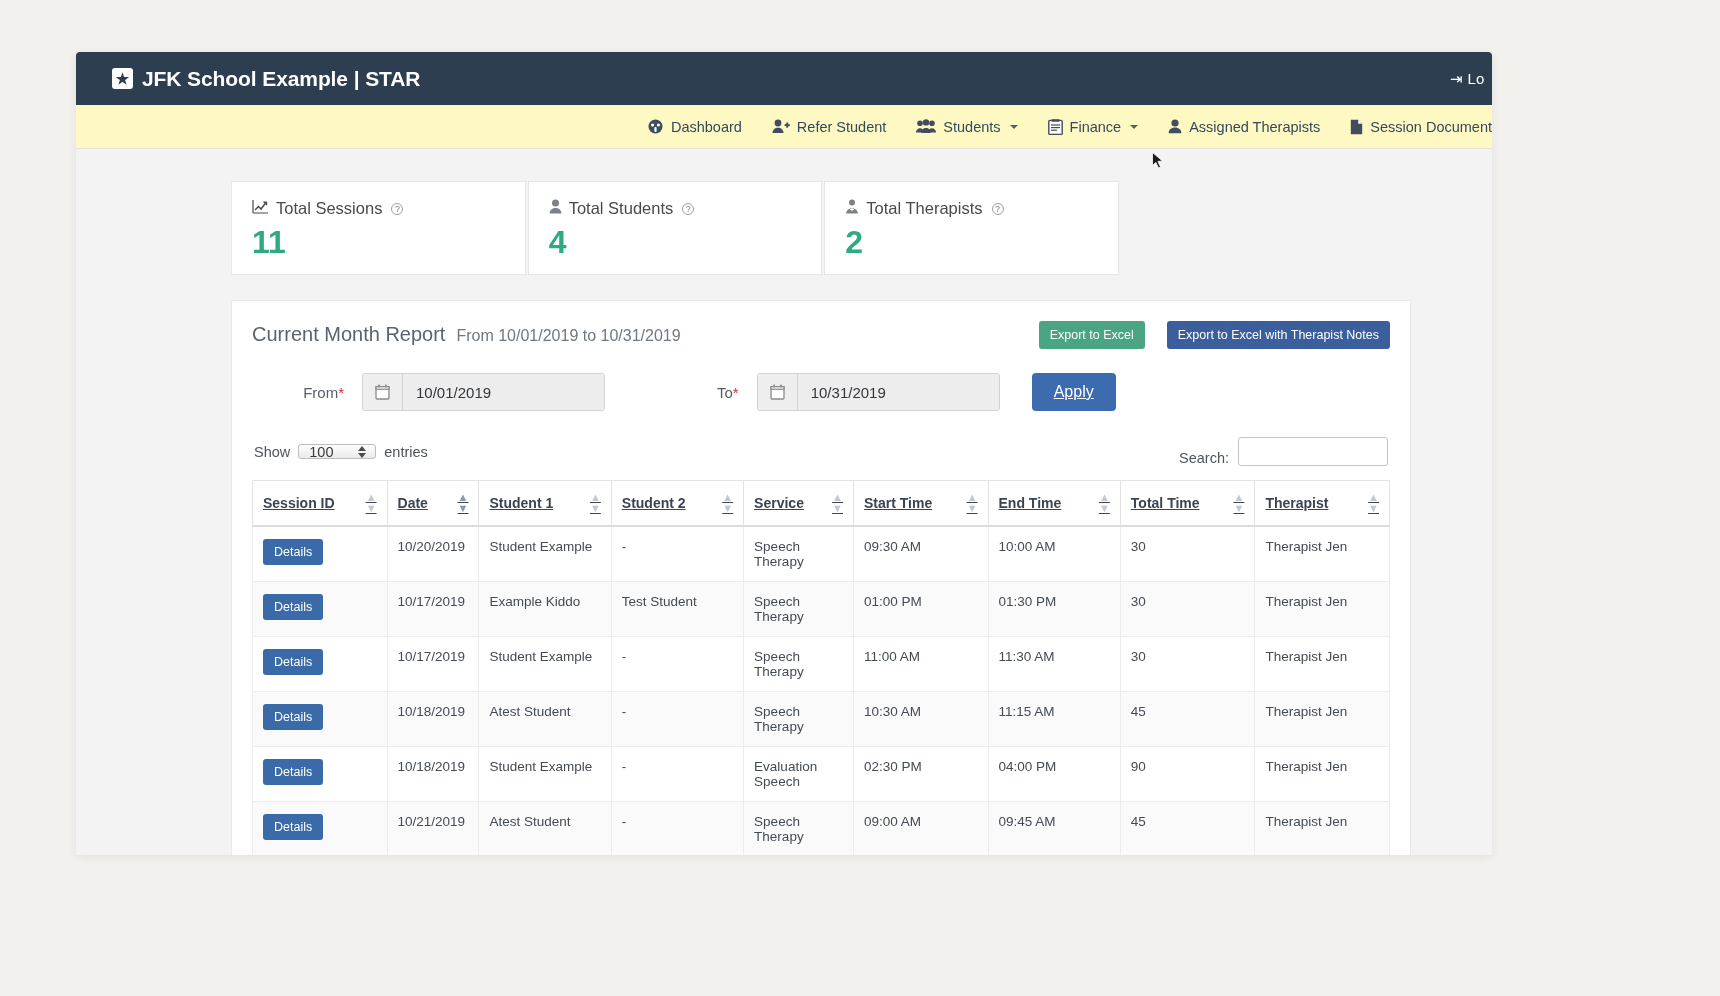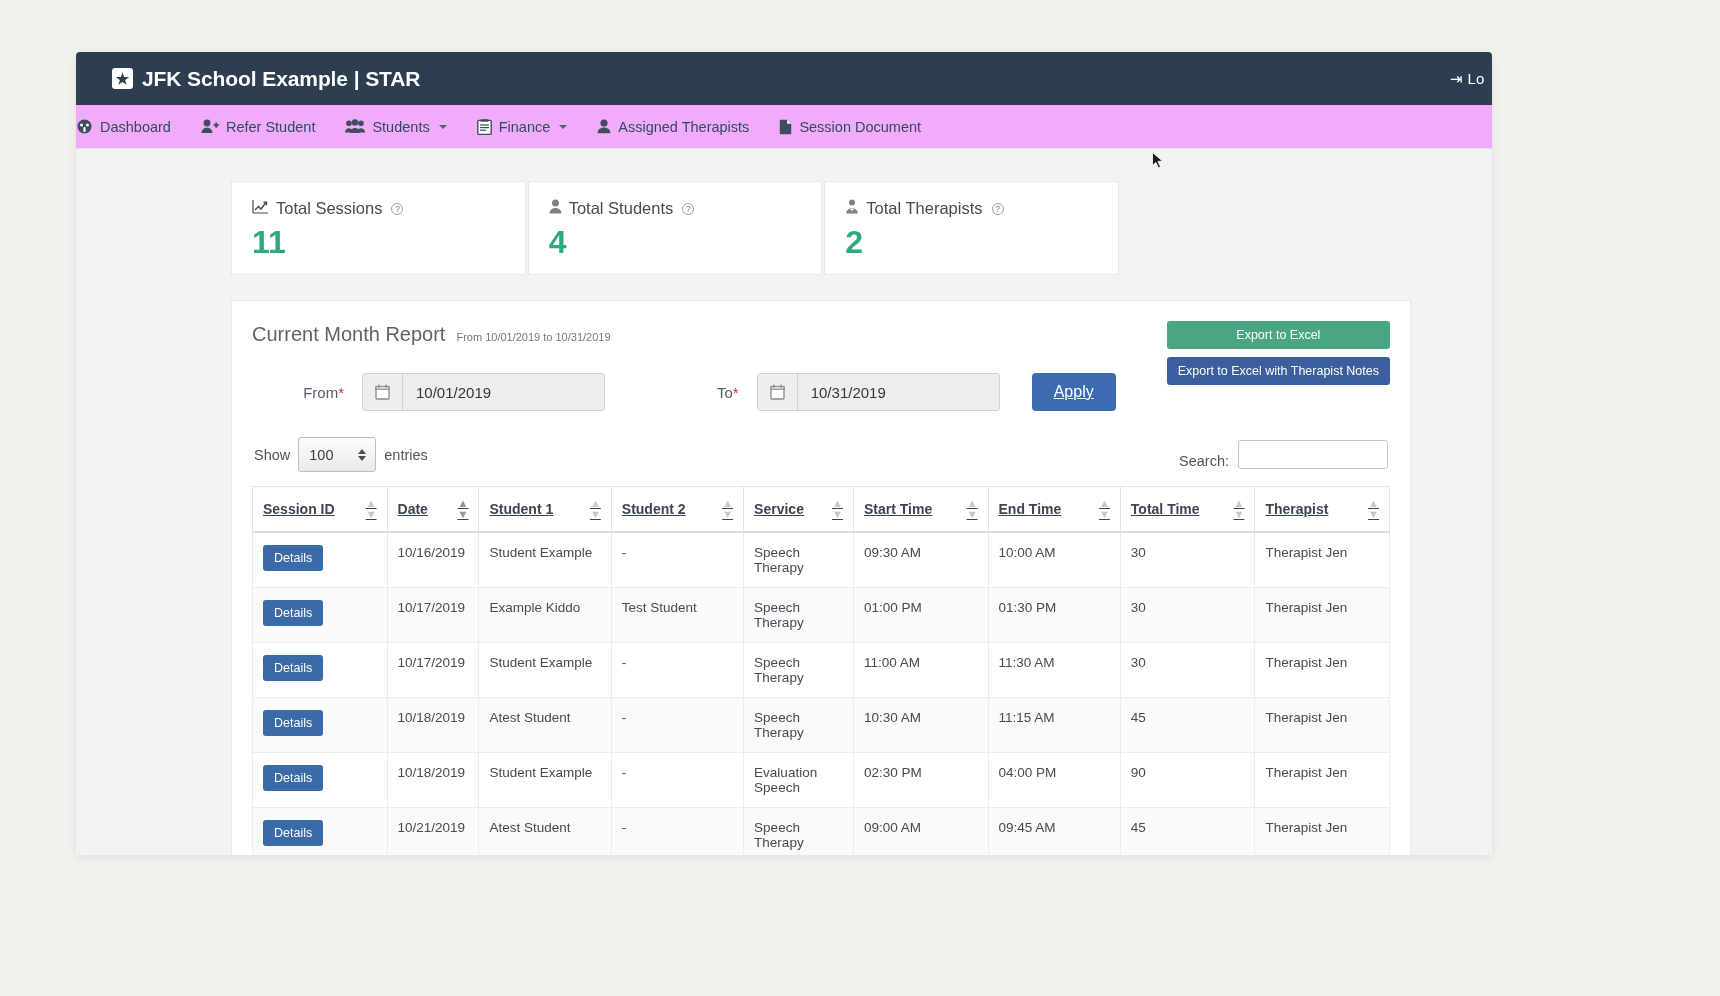--- a/index.html
+++ b/index.html
@@ -76,25 +76,25 @@
     gap: 5px;
     white-space: nowrap;
     overflow: hidden;
     width: 34px;
   }
   .logout-icon { font-size: 15px; }
 
   
   .navbar {
     height: 44px;
-    background: #f0abfc;
+    background: #fef9c3;
     border-bottom: 1px solid #e2e2e2;
     display: flex;
     align-items: center;
-    justify-content: flex-start;
+    justify-content: flex-end;
     gap: 30px;
   }
   .nav-item {
     display: flex;
     align-items: center;
     gap: 7px;
     color: #34495e;
     font-size: 14.5px;
     cursor: pointer;
     white-space: nowrap;
@@ -176,30 +176,29 @@
     align-items: baseline;
     position: relative;
     height: 30px;
   }
   .panel-title {
     font-size: 20px;
     color: #5a6370;
     font-weight: normal;
   }
   .panel-sub {
-    font-size: 11px;
+    font-size: 16px;
     color: #6f7782;
     margin-left: 11px;
   }
   .panel-actions {
     position: absolute;
     right: 0; top: -2px;
     display: flex;
-    gap: 8px;
-    flex-direction: column;
+    gap: 22px;
   }
   .btn {
     border: none;
     border-radius: 3px;
     color: #ffffff;
     font-size: 12.5px;
     padding: 7px 11px;
     cursor: pointer;
     font-family: "Liberation Sans", sans-serif;
     white-space: nowrap;
@@ -272,21 +271,21 @@
   }
   .show-entries {
     display: flex;
     align-items: center;
     gap: 8px;
     font-size: 14.5px;
     color: #4d545c;
   }
   .select-box {
     position: relative;
-    width: 78px; height: 35px;
+    width: 78px; height: 15px;
     border: 1px solid #bdbdbd;
     border-radius: 3px;
     background: linear-gradient(#fdfdfd,#eaeaea);
     display: flex;
     align-items: center;
     padding-left: 10px;
     font-size: 14.5px;
     color: #3b3b3b;
   }
   .select-arrows {
@@ -674,21 +673,21 @@
                     <span>Therapist</span>
                     <span class="sort-ic">▲<br>▼</span>
                   </span>
                 </th>
             </tr>
           </thead>
           <tbody>
 
             <tr>
               <td><button class="details-btn">Details</button></td>
-              <td>10/16/2019</td>
+              <td>10/20/2019</td>
               <td>Student Example</td>
               <td>-</td>
               <td>Speech Therapy</td>
               <td>09:30 AM</td>
               <td>10:00 AM</td>
               <td>30</td>
               <td>Therapist Jen</td>
             </tr>
 
             <tr>

